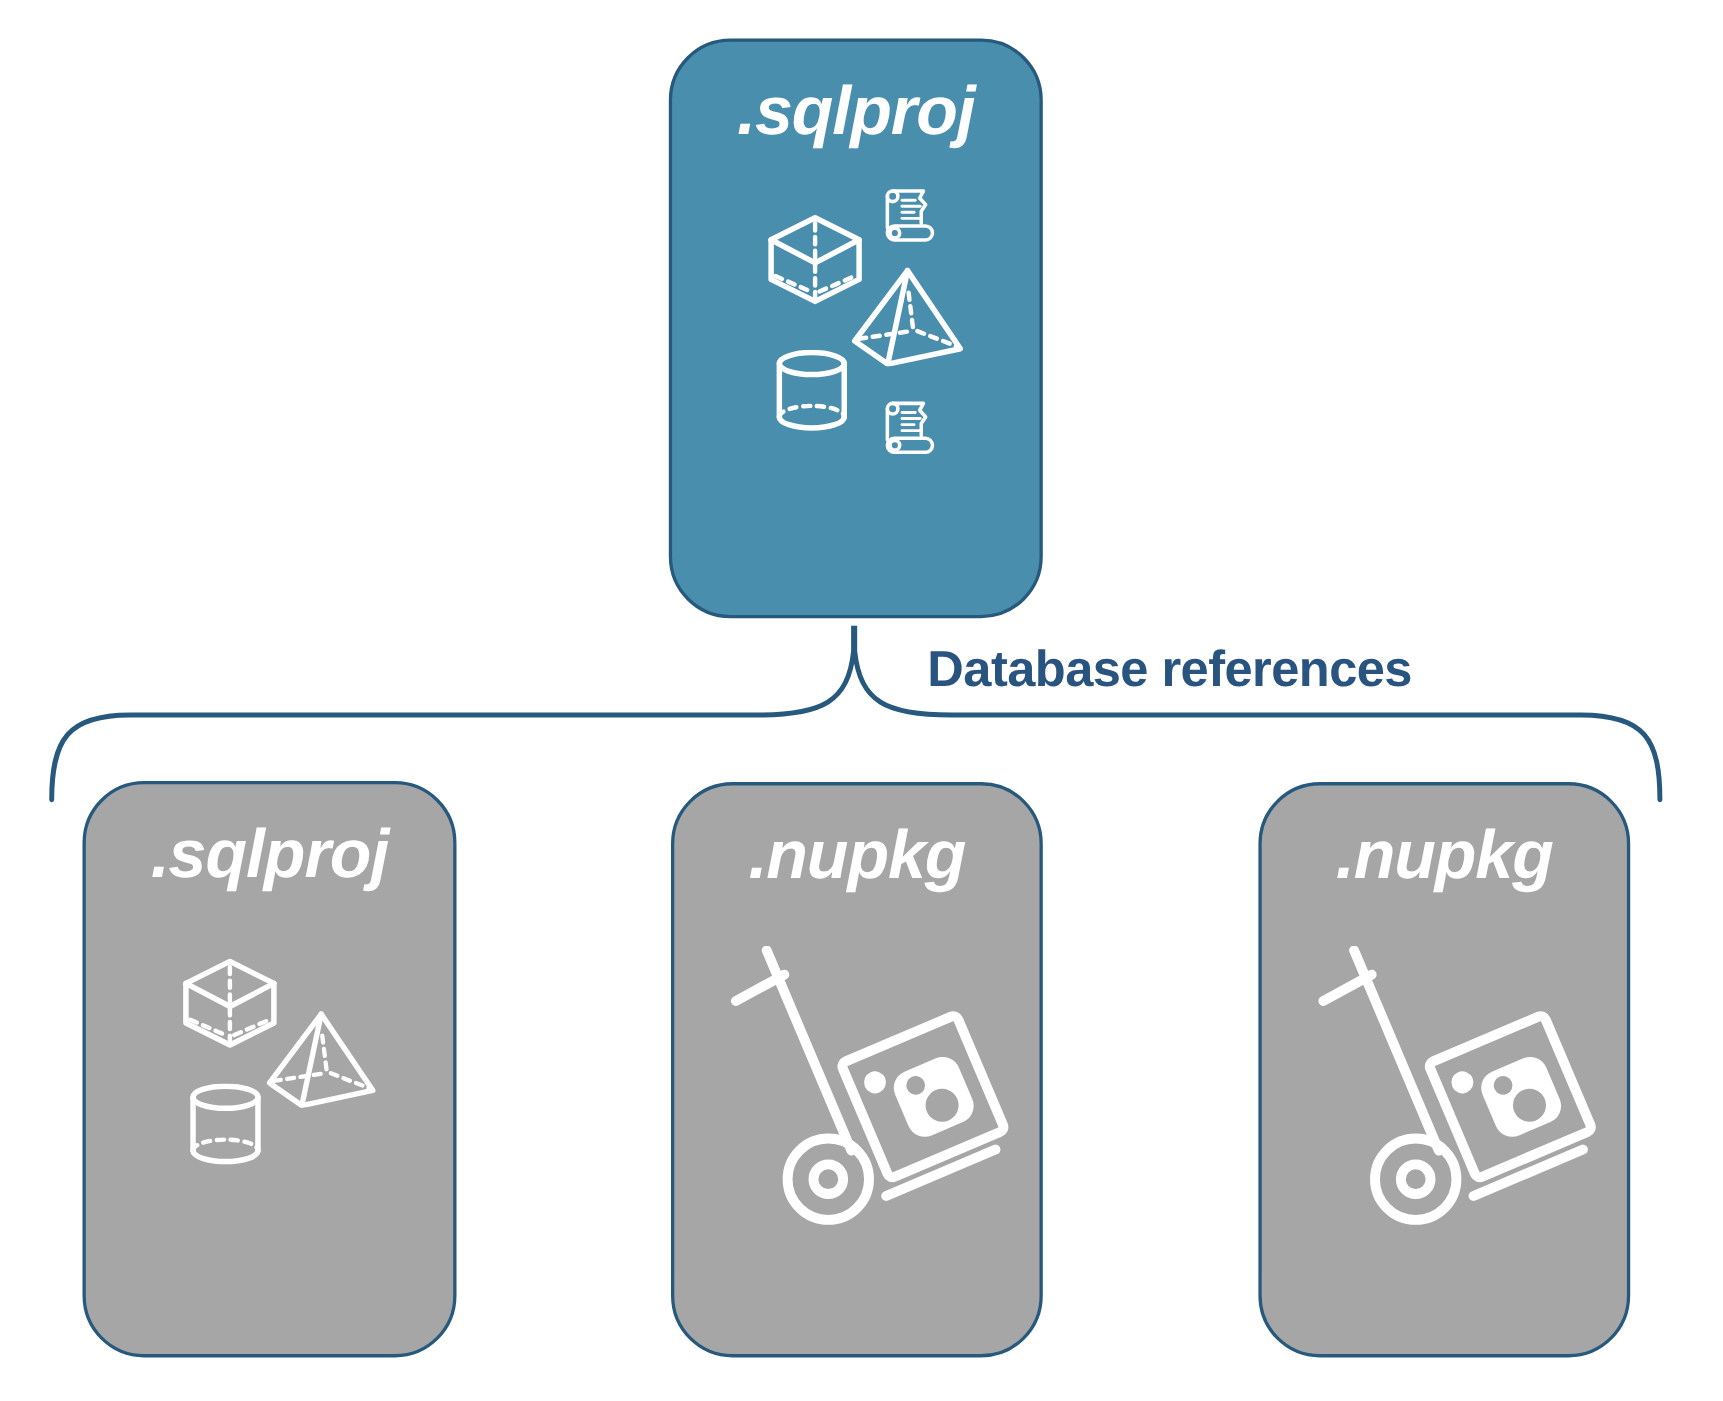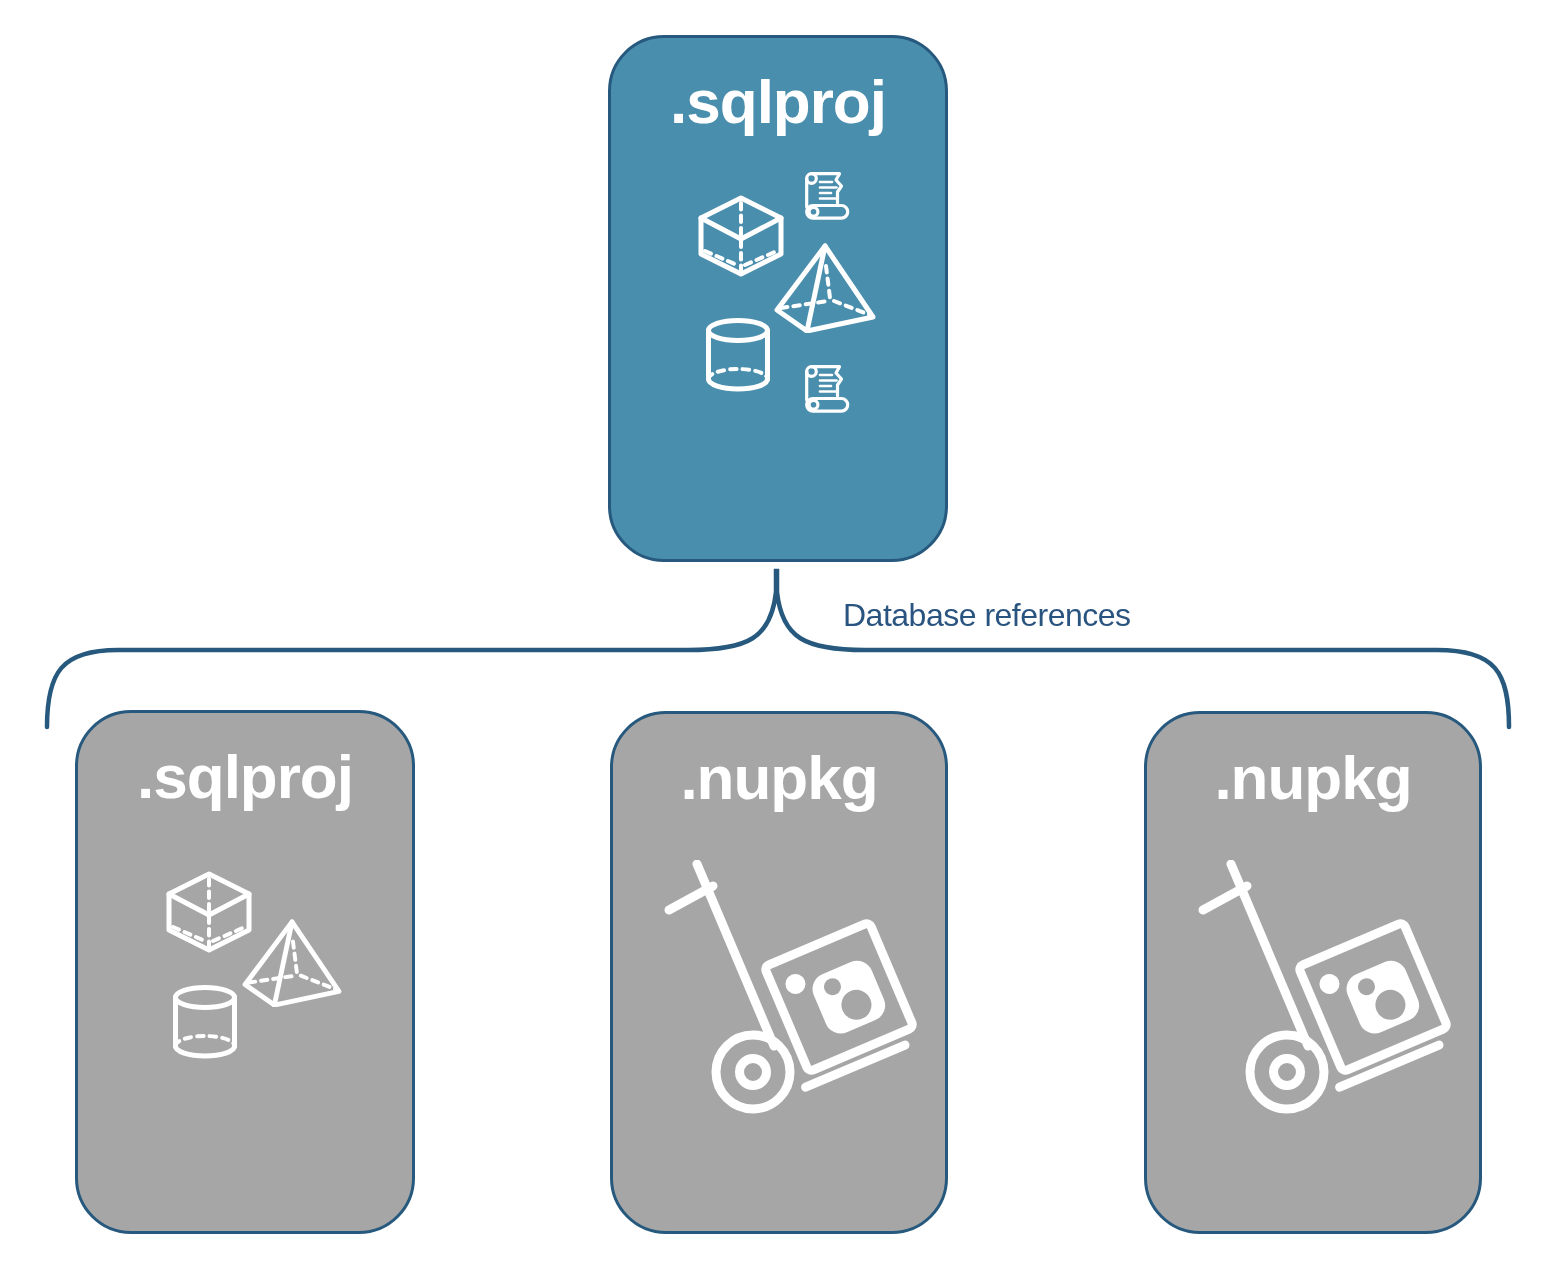--- a/index.html
+++ b/index.html
@@ -19,34 +19,34 @@
   .box.root{ left:608px; top:35px; width:340px; height:527px; background:#4A8EAD; }
   .box.c1  { left:75px;  top:710px; width:340px; height:524px; background:#A6A6A6; }
   .box.c2  { left:610px; top:711px; width:338px; height:523px; background:#A6A6A6; }
   .box.c3  { left:1144px;top:711px; width:338px; height:523px; background:#A6A6A6; }
   .box-title{
     position:absolute; top:28px; left:0; right:0;
     text-align:center;
     font-weight:700; font-size:62px; line-height:1.15;
     letter-spacing:-1px;
     color:#ffffff;
+    font-style:italic;
   }
   .ic{ position:absolute; display:block; }
   .brace-layer{
     position:absolute; left:0; top:0;
     width:1566px; height:1274px;
     pointer-events:none;
   }
   .connector-label{
     position:absolute; left:843px; top:583px;
-    font-weight:400; font-size:32px; line-height:1.1;
+    font-weight:700; font-size:46px; line-height:1.1;
     letter-spacing:-0.5px;
     color:#2A5480;
     white-space:nowrap;
-    margin-top:15px;
   }
   .defs-holder{ position:absolute; width:0; height:0; overflow:hidden; }
 </style>
 </head>
 <body>
 
 <svg class="defs-holder" aria-hidden="true">
   <defs>
 
     <symbol id="sym-scroll" viewBox="0 0 54 54">

